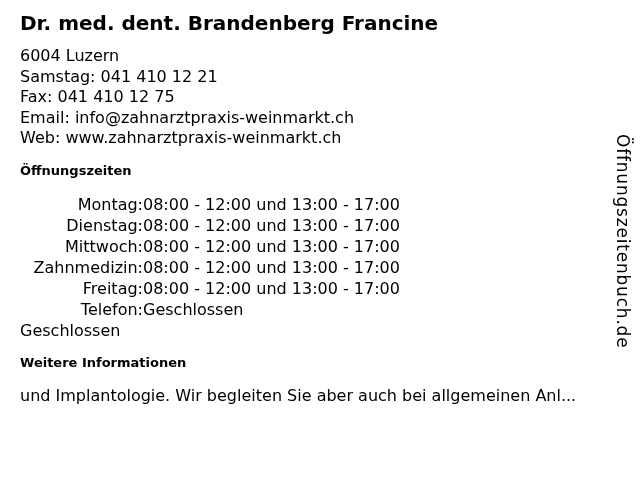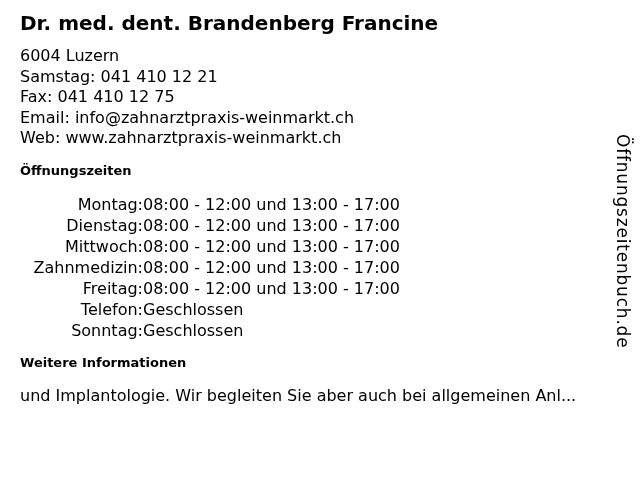--- a/index.html
+++ b/index.html
@@ -114,21 +114,20 @@
     </div>
     <div class="hours-row">
       <span class="day">Freitag:</span>
       <span class="time">08:00 - 12:00 und 13:00 - 17:00</span>
     </div>
     <div class="hours-row">
       <span class="day">Telefon:</span>
       <span class="time">Geschlossen</span>
     </div>
     <div class="hours-row">
-      <span class="day">Sonntag:</span>
       <span class="time">Geschlossen</span>
     </div>
   </div>
 
   <h2 class="section-heading second">Weitere Informationen</h2>
 
   <div class="description">
     <div class="desc-line">und Implantologie. Wir begleiten Sie aber auch bei allgemeinen Anl...</div>
   </div>
 

